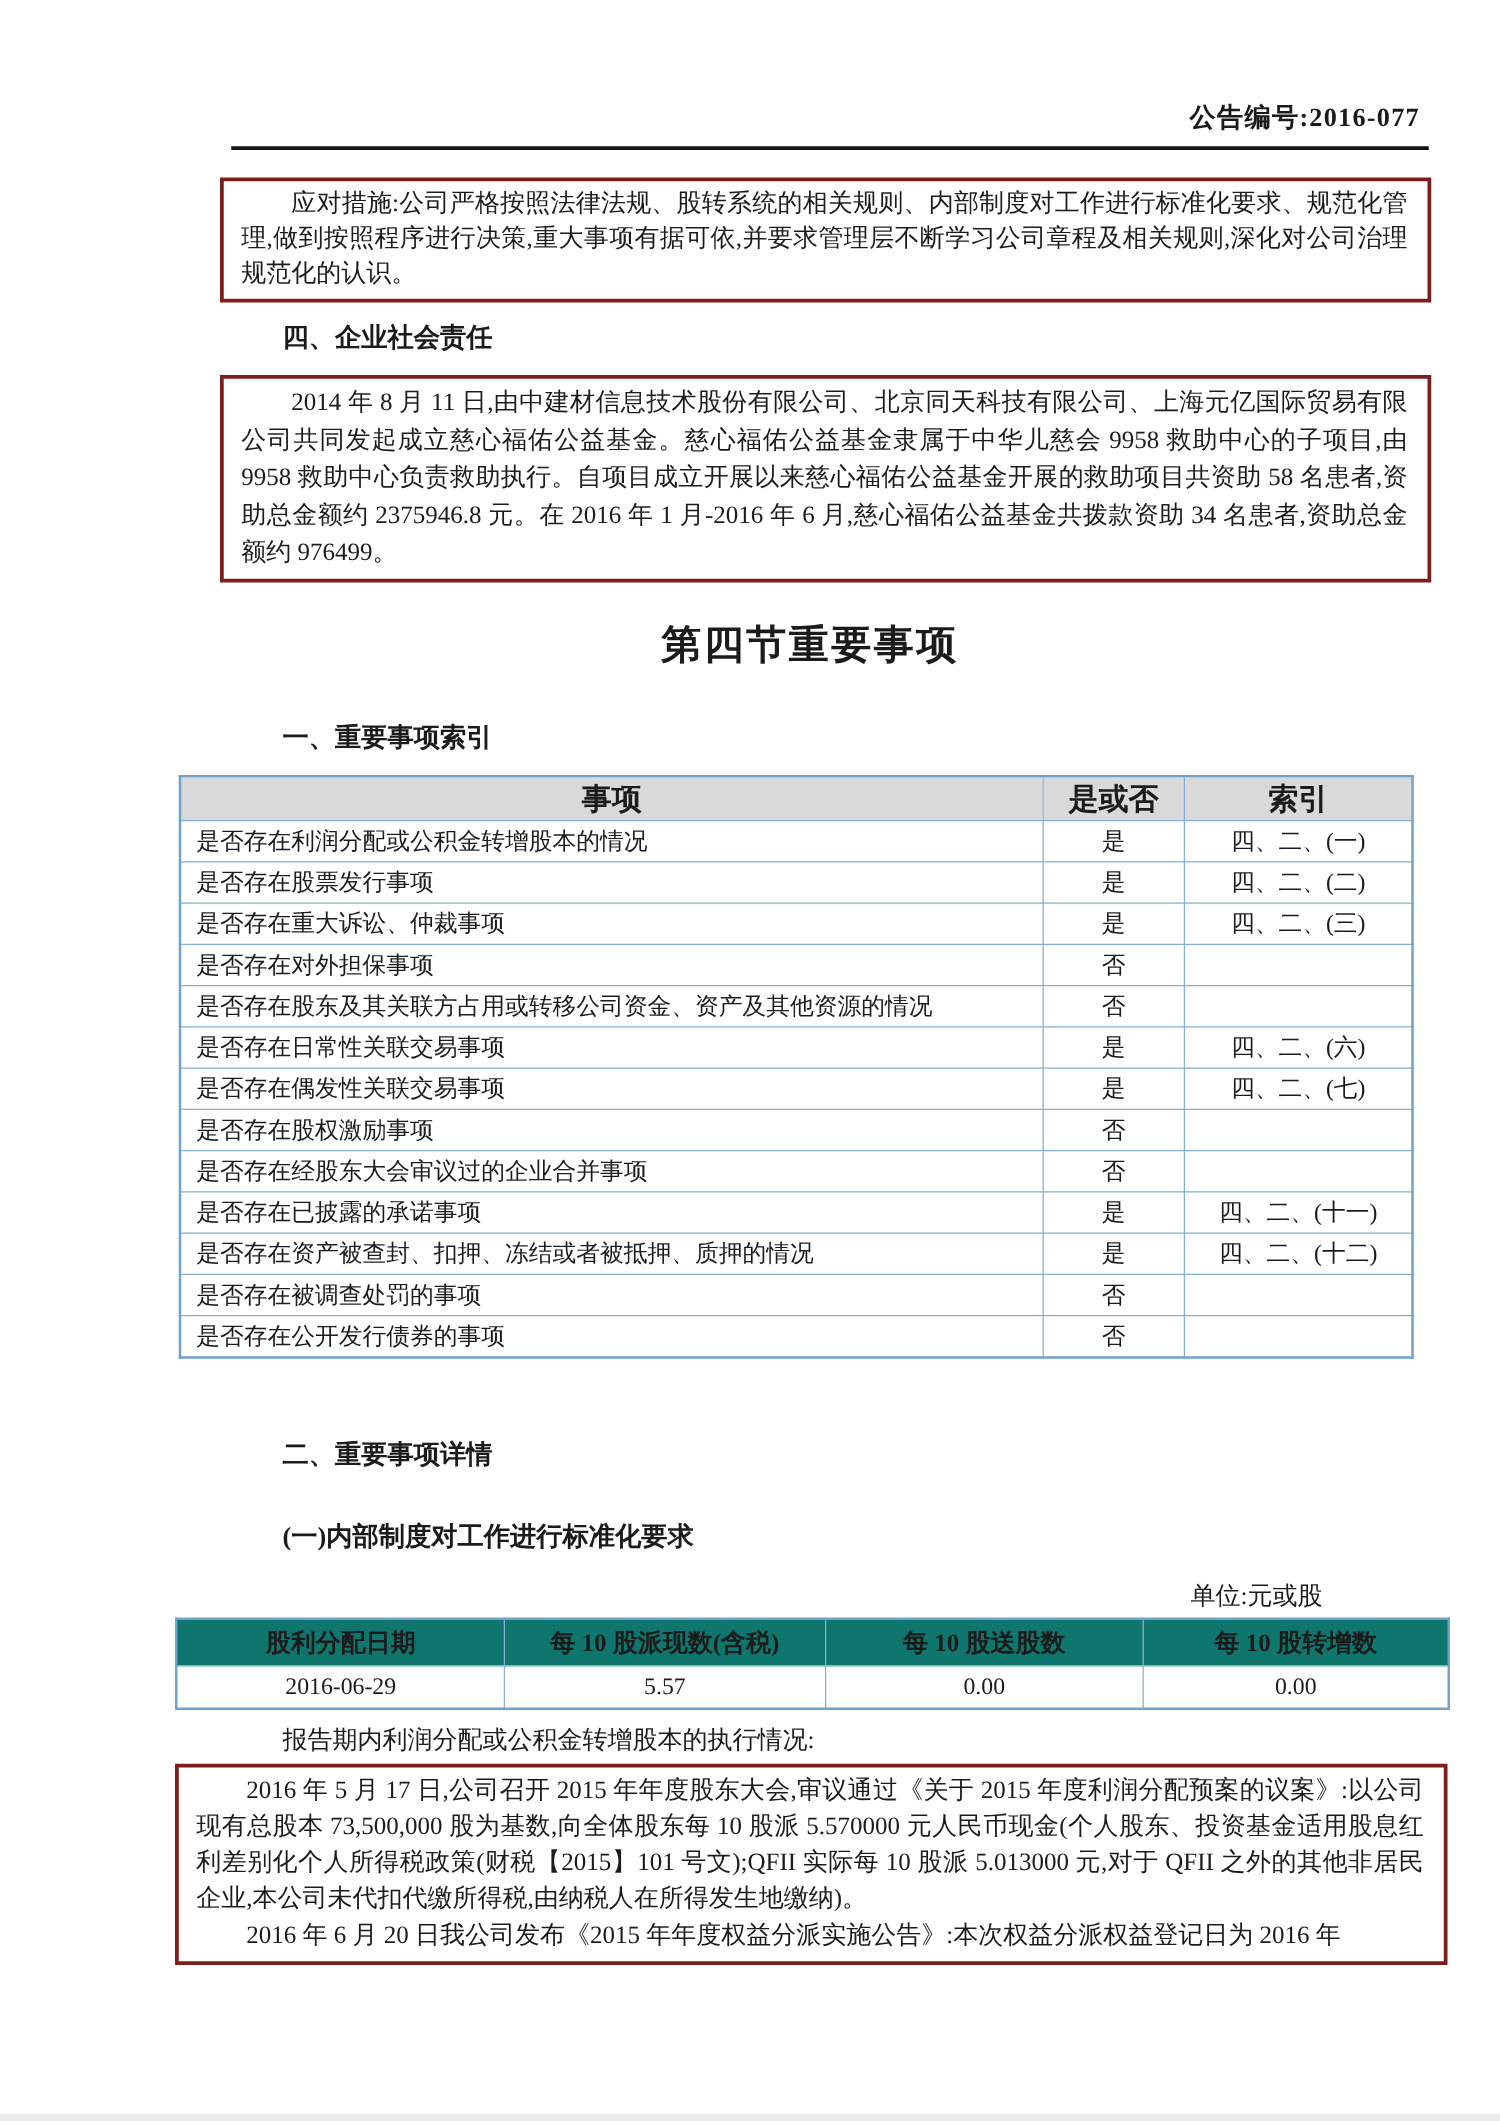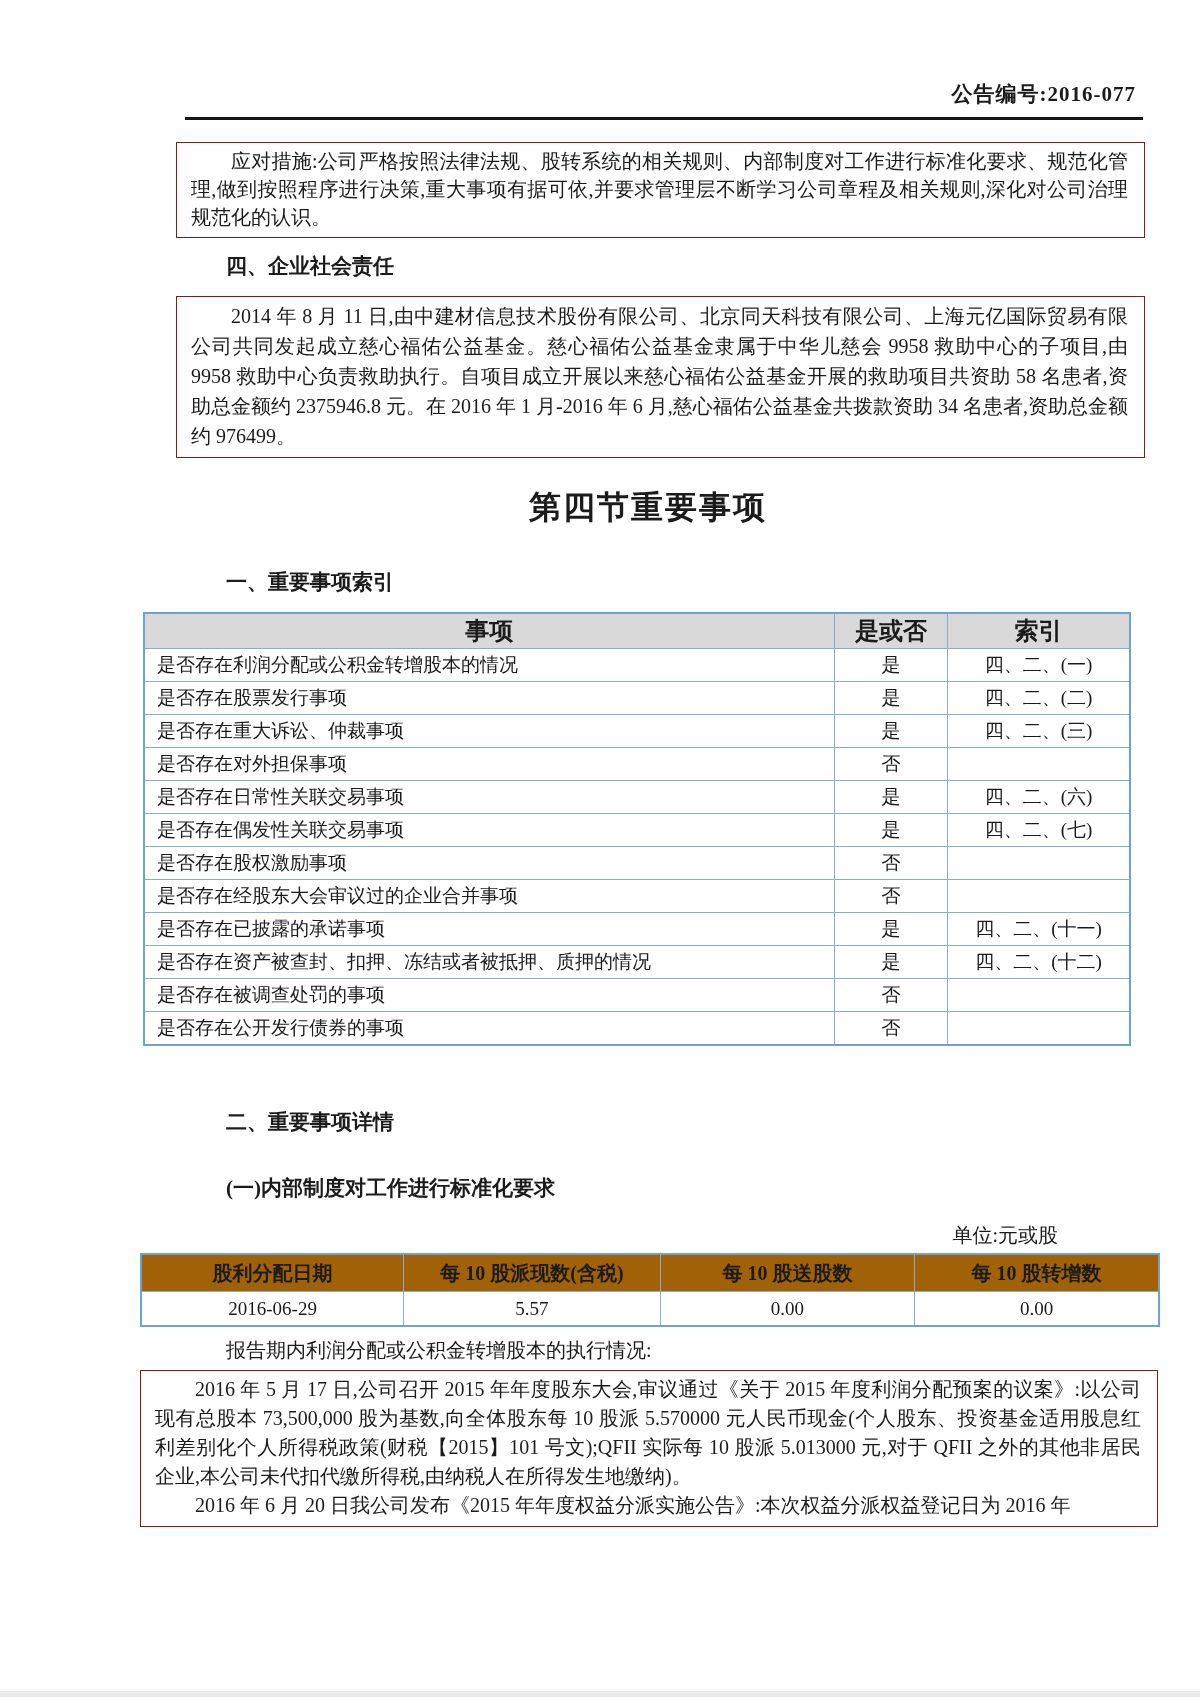--- a/index.html
+++ b/index.html
@@ -18,21 +18,21 @@
     text-align:right;
     font-size:21px;
     font-weight:bold;
     letter-spacing:1px;
   }
   .rule {
     height:3px; background:#141414;
     margin:9px 105px 0 137px;
   }
   .bluebox {
-    border:1px solid #7f1d1d;
+    border:3px solid #7f1d1d;
     padding:4px 16px 6px 14px;
     font-size:20px;
     line-height:28px;
   }
   .bluebox p {
     margin:0;
     text-indent:2em;
     text-align:justify;
   }
   .box1 { margin:22px 103px 0 128px; }
@@ -73,21 +73,21 @@
     text-align:right;
     font-size:20px;
   }
   .dividend-table {
     width:1020px;
     margin:4px 0 0 92px;
     border:2px solid #6fa3cb;
   }
   .dividend-table th, .dividend-table td { border:1px solid #85aed2; text-align:center; }
   .dividend-table th {
-    background:#a16207;
+    background:#0f766e;
     font-size:20px; font-weight:bold;
     height:34px;
   }
   .dividend-table td { font-size:19px; height:31px; }
   .exec-label {
     margin:10px 0 0 178px;
     font-size:20px;
     font-weight:normal;
   }
   .scan-edge {
@@ -151,20 +151,25 @@
           <td class="c2">是</td>
           <td class="c3">四、二、(三)</td>
         </tr>
 
         <tr>
           <td class="c1">是否存在对外担保事项</td>
           <td class="c2">否</td>
           <td class="c3"></td>
         </tr>
 
+        <tr>
+          <td class="c1">是否存在股东及其关联方占用或转移公司资金、资产及其他资源的情况</td>
+          <td class="c2">否</td>
+          <td class="c3"></td>
+        </tr>
 
         <tr>
           <td class="c1">是否存在日常性关联交易事项</td>
           <td class="c2">是</td>
           <td class="c3">四、二、(六)</td>
         </tr>
 
         <tr>
           <td class="c1">是否存在偶发性关联交易事项</td>
           <td class="c2">是</td>

